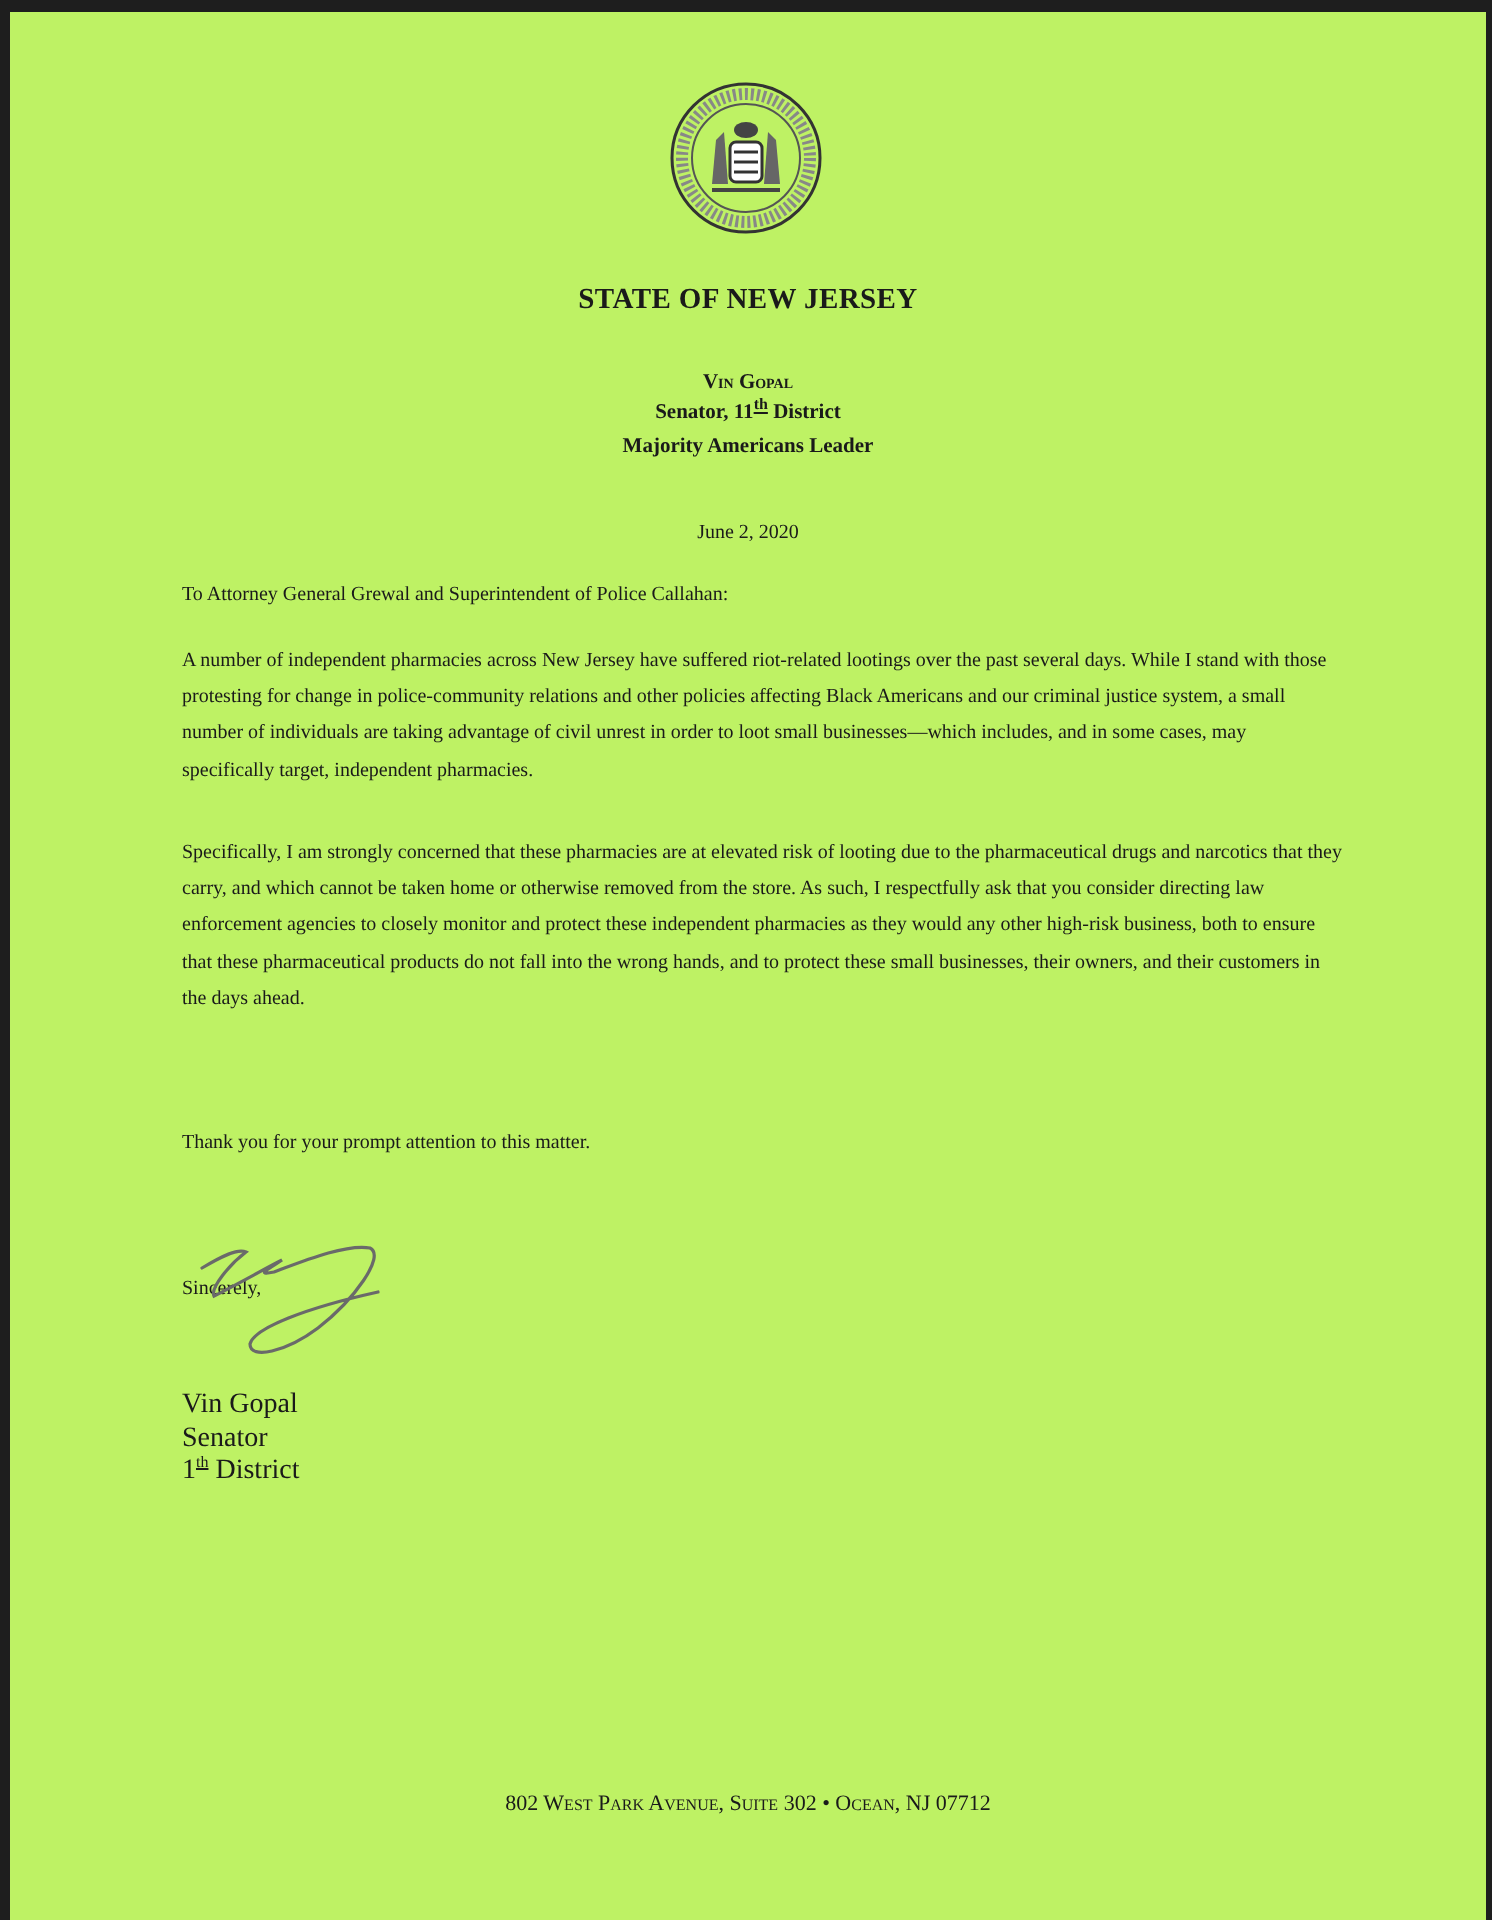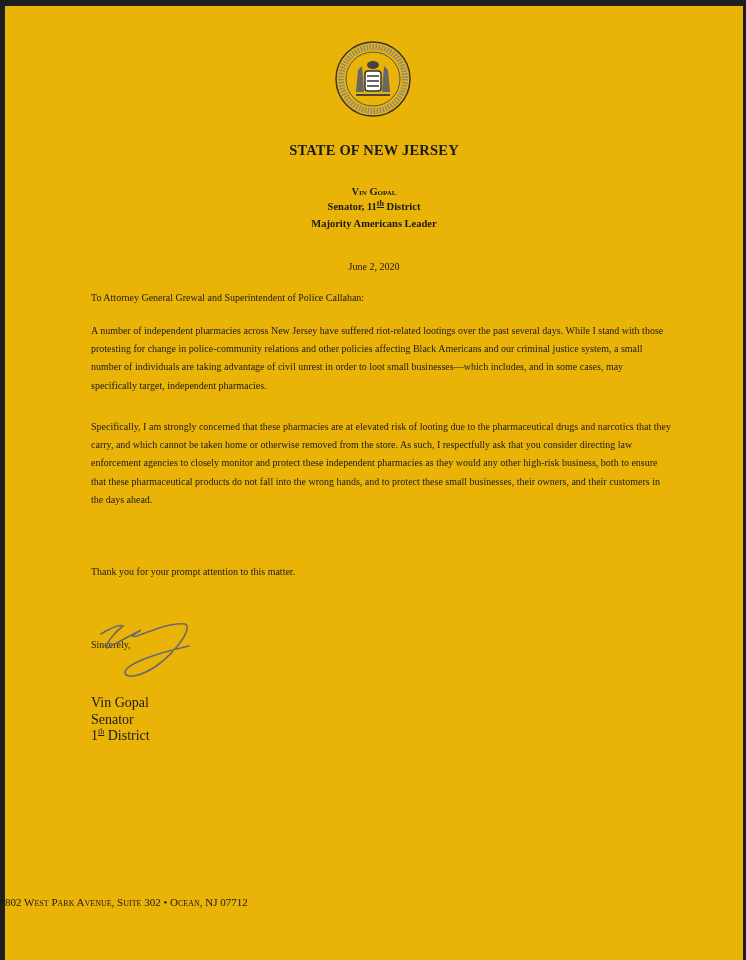--- a/index.html
+++ b/index.html
@@ -5,21 +5,21 @@
     html, body { margin: 0; padding: 0; }
     body {
       width: 746px; height: 960px; overflow: hidden;
       background: #1e1e1e;
       position: relative;
       font-family: "Liberation Serif", "DejaVu Serif", serif;
       color: #1a1a1a;
     }
     .page {
       position: absolute; left: 5px; top: 6px; right: 3px; bottom: 0;
-      background: #eab308;
+      background: #bef264;
     }
     .seal {
       position: absolute; left: 329px; top: 34px; width: 78px; height: 78px;
     }
     .center { position: absolute; left: 0; right: 0; text-align: center; }
     .state-title { top: 136px; font-size: 14.5px; font-weight: bold; letter-spacing: 0.2px; }
     .name-sc { top: 180px; font-size: 10.5px; font-weight: bold; font-variant: small-caps; }
     .role { font-size: 10.5px; font-weight: bold; }
     .role1 { top: 195px; }
     .role2 { top: 212px; }
@@ -29,21 +29,21 @@
       font-size: 10px; line-height: 18.2px;
     }
     .salutation { top: 283px; }
     .para1 { top: 316px; }
     .para2 { top: 412px; font-family: Liberation Serif, serif; }
     .thanks { top: 557px; }
     .closing { top: 593px; margin-top: 37px; }
     .sig { position: absolute; left: 92px; top: 614px; width: 100px; height: 62px; }
     .signer { position: absolute; left: 86px; top: 689px; font-size: 14px; line-height: 16.5px; }
     .footer {
-      position: absolute; left: 0; right: 0; top: 889px; text-align: left;
+      position: absolute; left: 0; right: 0; top: 889px; text-align: center;
       font-size: 11px; line-height: 15px; font-variant: small-caps;
     }
     sup { font-size: 8px; vertical-align: super; line-height: 0; text-decoration: underline; }
   </style>
 </head>
 <body>
 
 <div class="page">
 
   <svg class="seal" viewBox="0 0 78 78">

